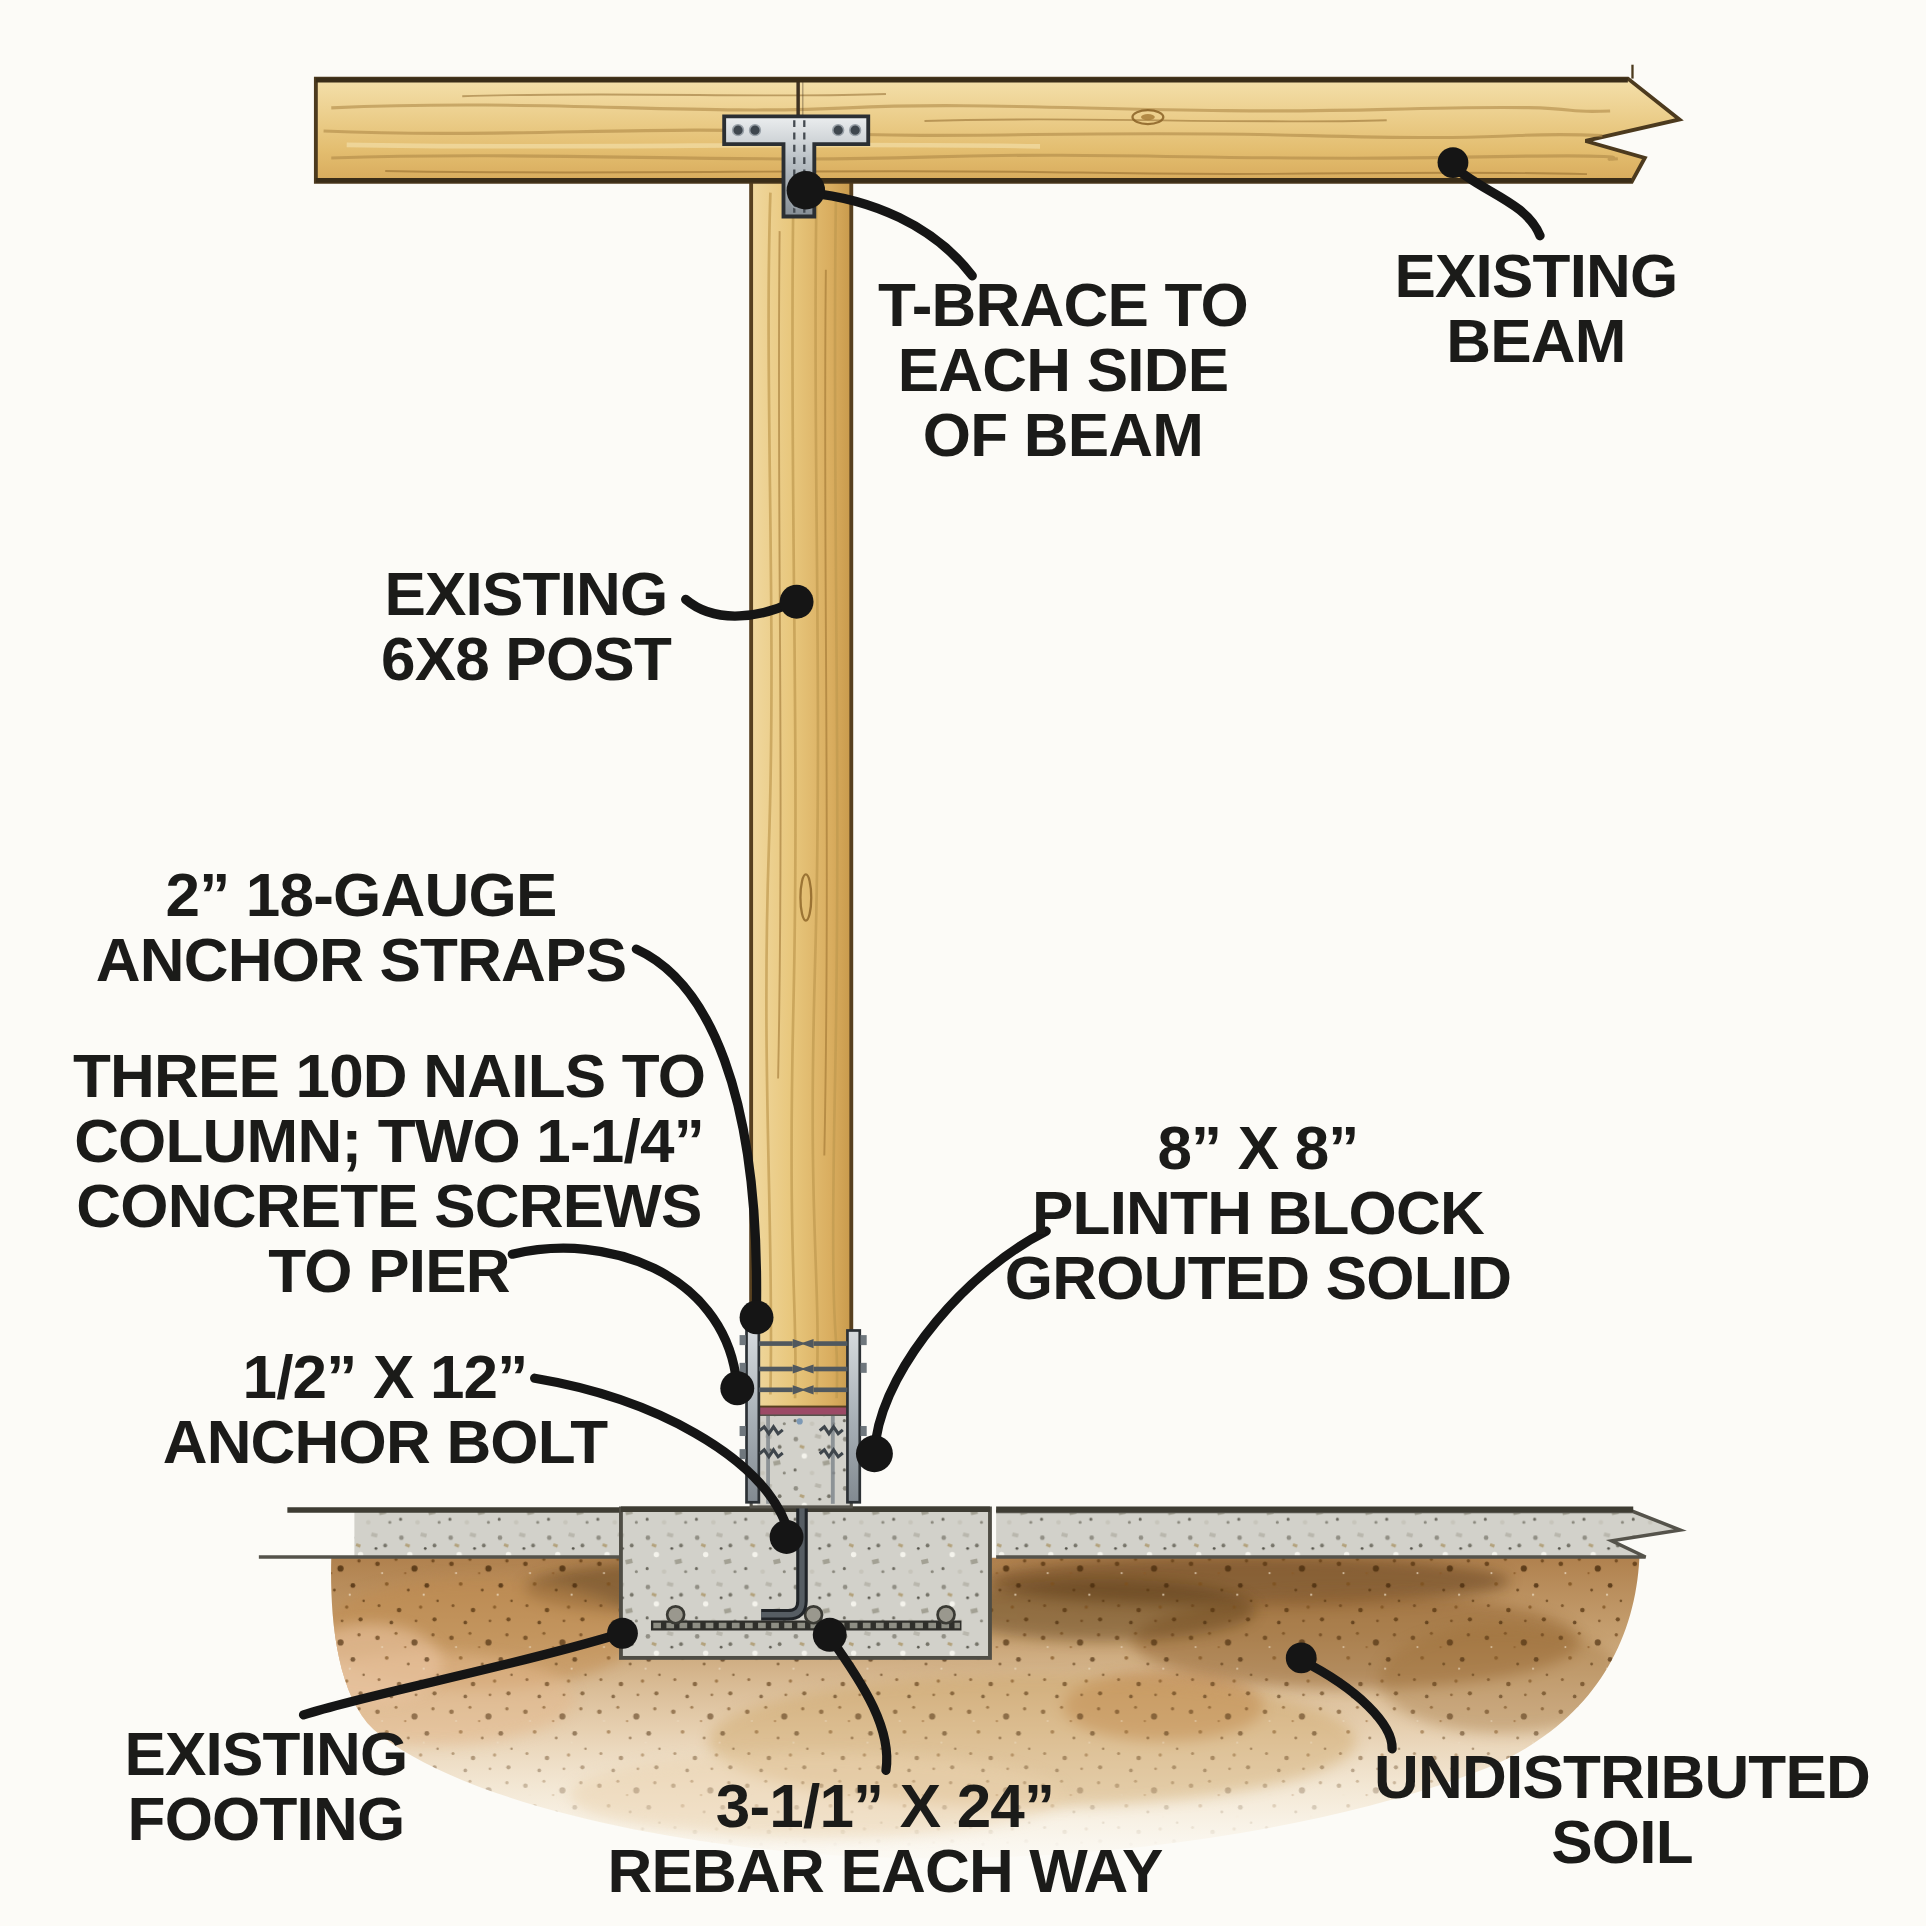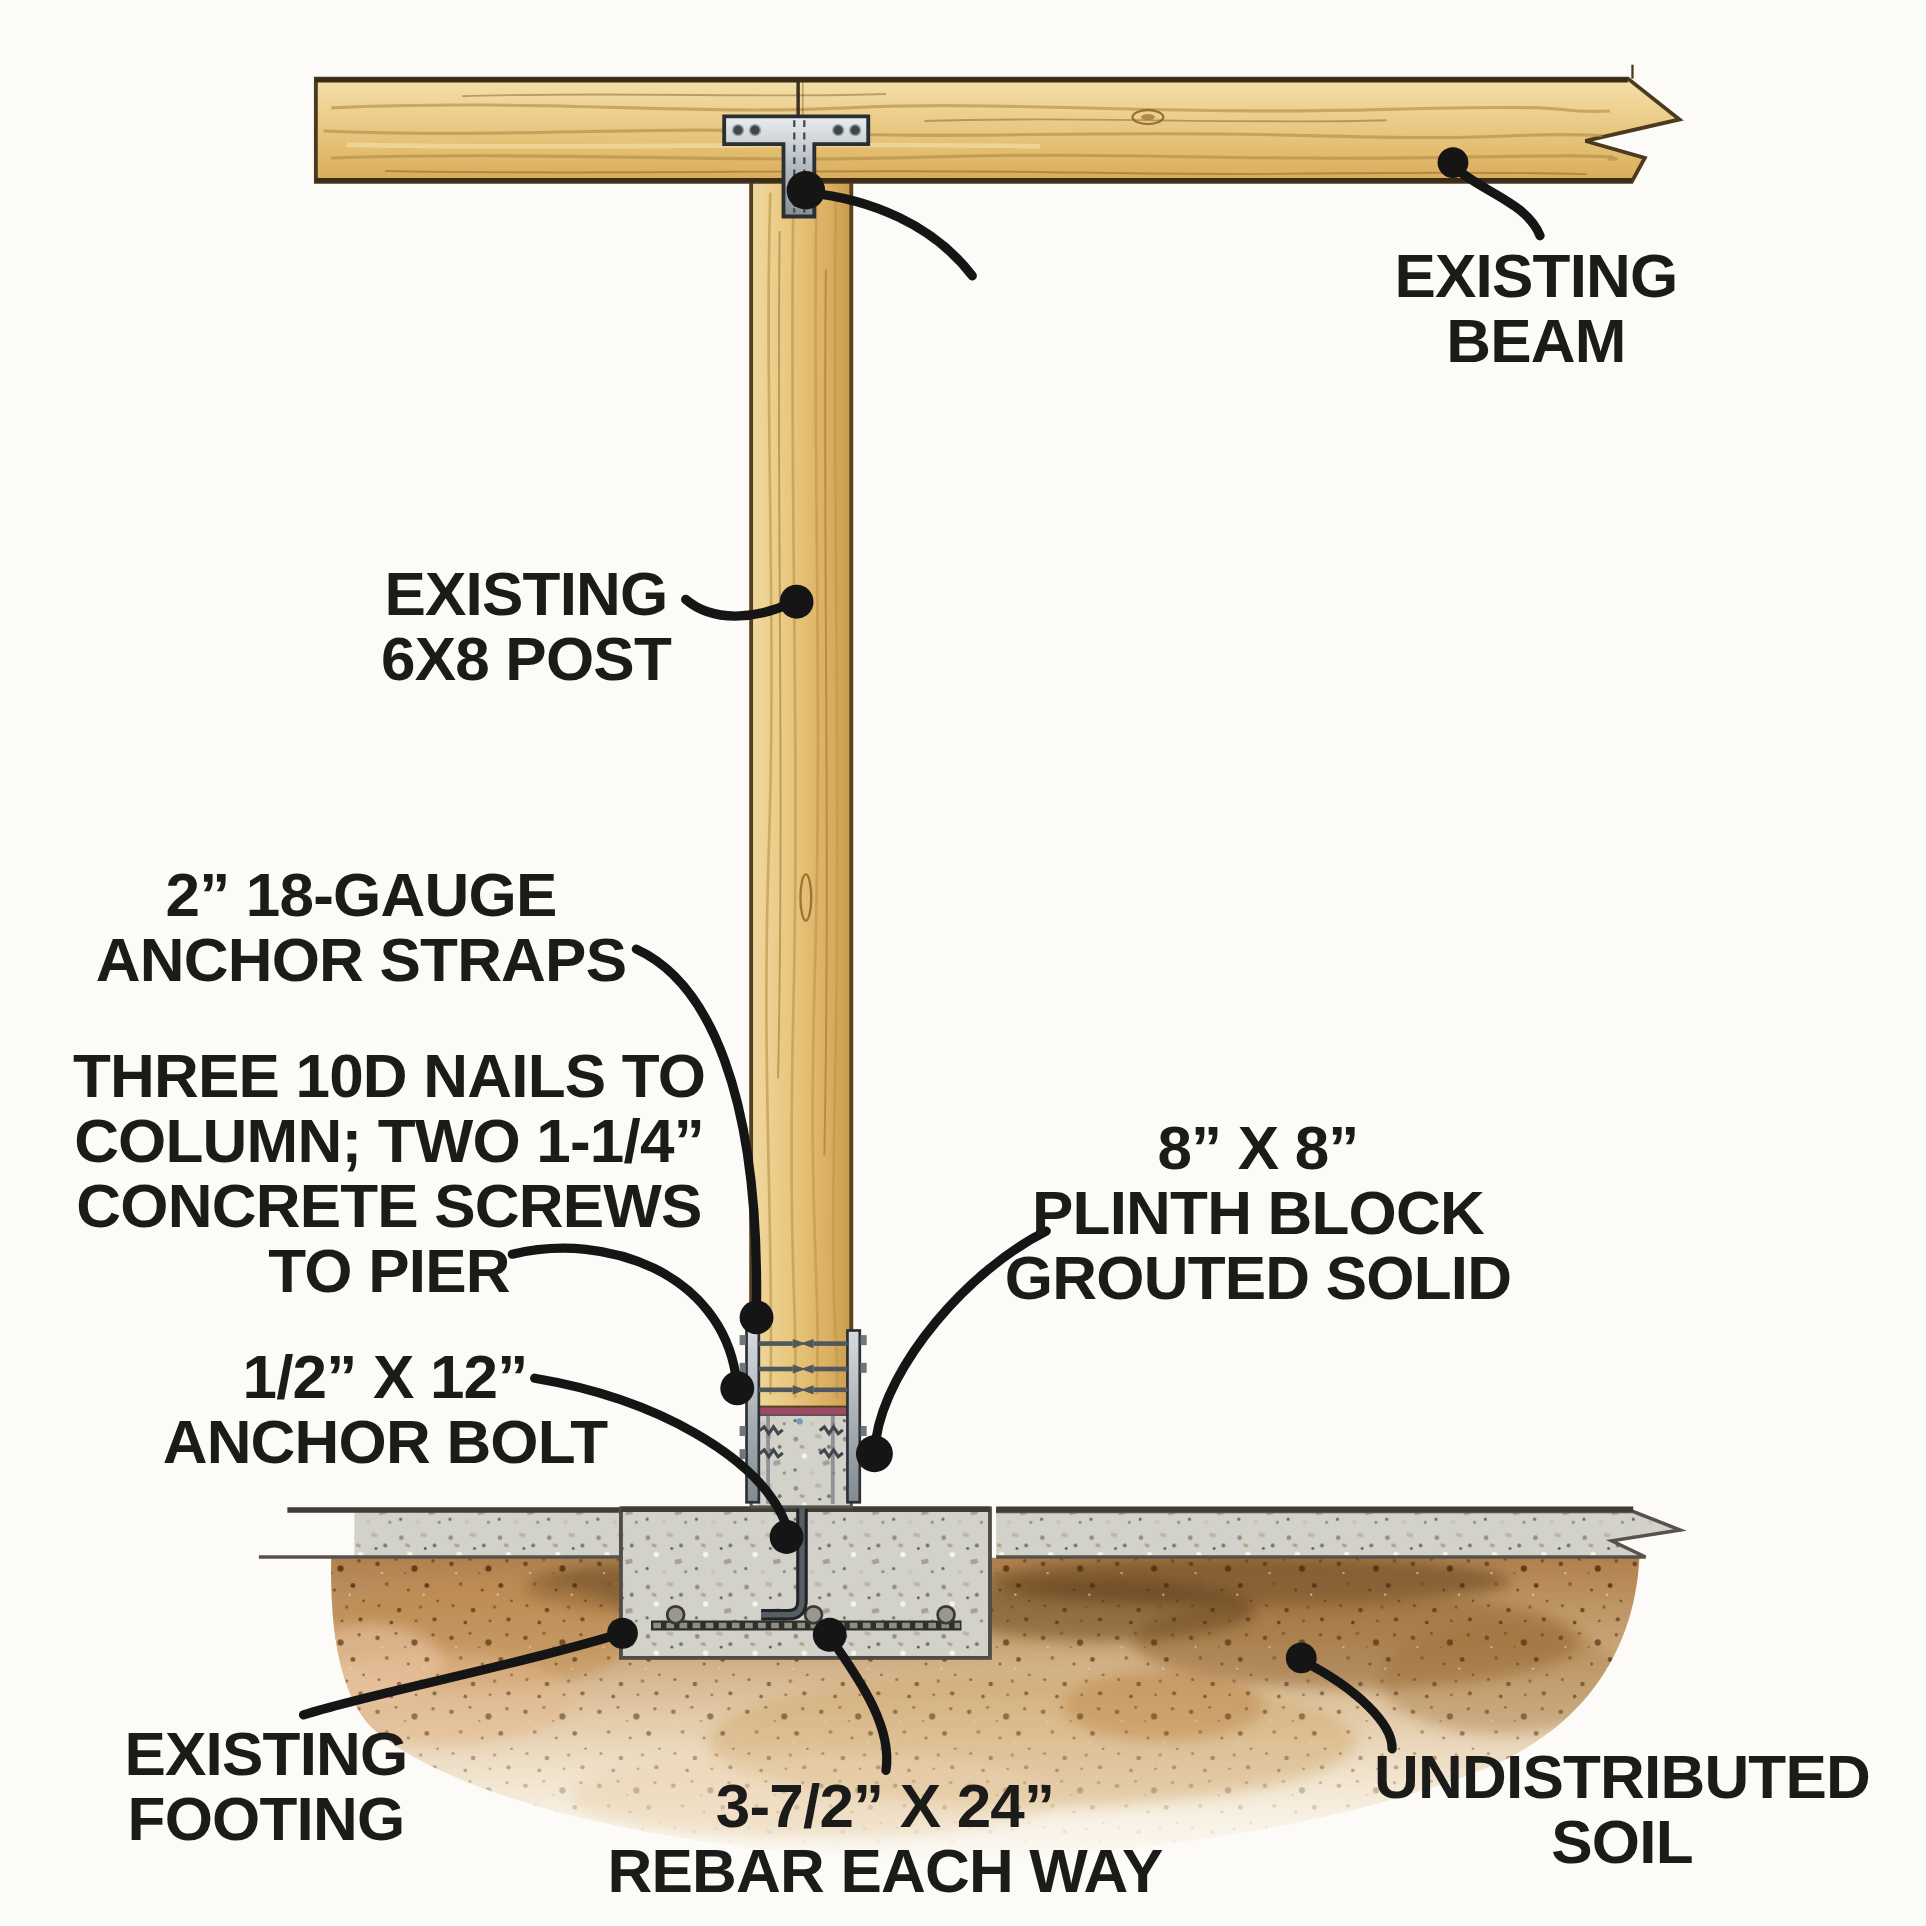--- a/index.html
+++ b/index.html
@@ -292,35 +292,38 @@
       <circle cx="982" cy="1710" r="22"></circle>
       <circle cx="957" cy="1802" r="22"></circle>
       <circle cx="1021" cy="1995" r="22"></circle>
       <circle cx="1135" cy="1887" r="24"></circle>
       <circle cx="808" cy="2120" r="20"></circle>
       <circle cx="1077" cy="2122" r="22"></circle>
       <circle cx="1689" cy="2152" r="20"></circle>
     </g>
   </svg>
 
+  <div class="lbl" style="left:1063px; top:272px;">T-BRACE TO
+EACH SIDE
+OF BEAM</div>
   <div class="lbl" style="left:1536px; top:243px;">EXISTING
 BEAM</div>
   <div class="lbl" style="left:526px; top:561px;">EXISTING
 6X8 POST</div>
   <div class="lbl" style="left:361px; top:862px;">2” 18-GAUGE
 ANCHOR STRAPS</div>
   <div class="lbl" style="left:389px; top:1043px;">THREE 10D NAILS TO
 COLUMN; TWO 1-1/4”
 CONCRETE SCREWS
 TO PIER</div>
   <div class="lbl" style="left:1258px; top:1115px;">8” X 8”
 PLINTH BLOCK
 GROUTED SOLID</div>
   <div class="lbl" style="left:385px; top:1344px;">1/2” X 12”
 ANCHOR BOLT</div>
   <div class="lbl" style="left:266px; top:1721px;">EXISTING
 FOOTING</div>
-  <div class="lbl" style="left:885px; top:1773px;">3-7/2” X 24”
+  <div class="lbl" style="left:885px; top:1773px;">3-1/1” X 24”
 REBAR EACH WAY</div>
   <div class="lbl" style="left:1622px; top:1744px;">UNDISTRIBUTED
 SOIL</div>
 </div>
 
 
 </body></html>

